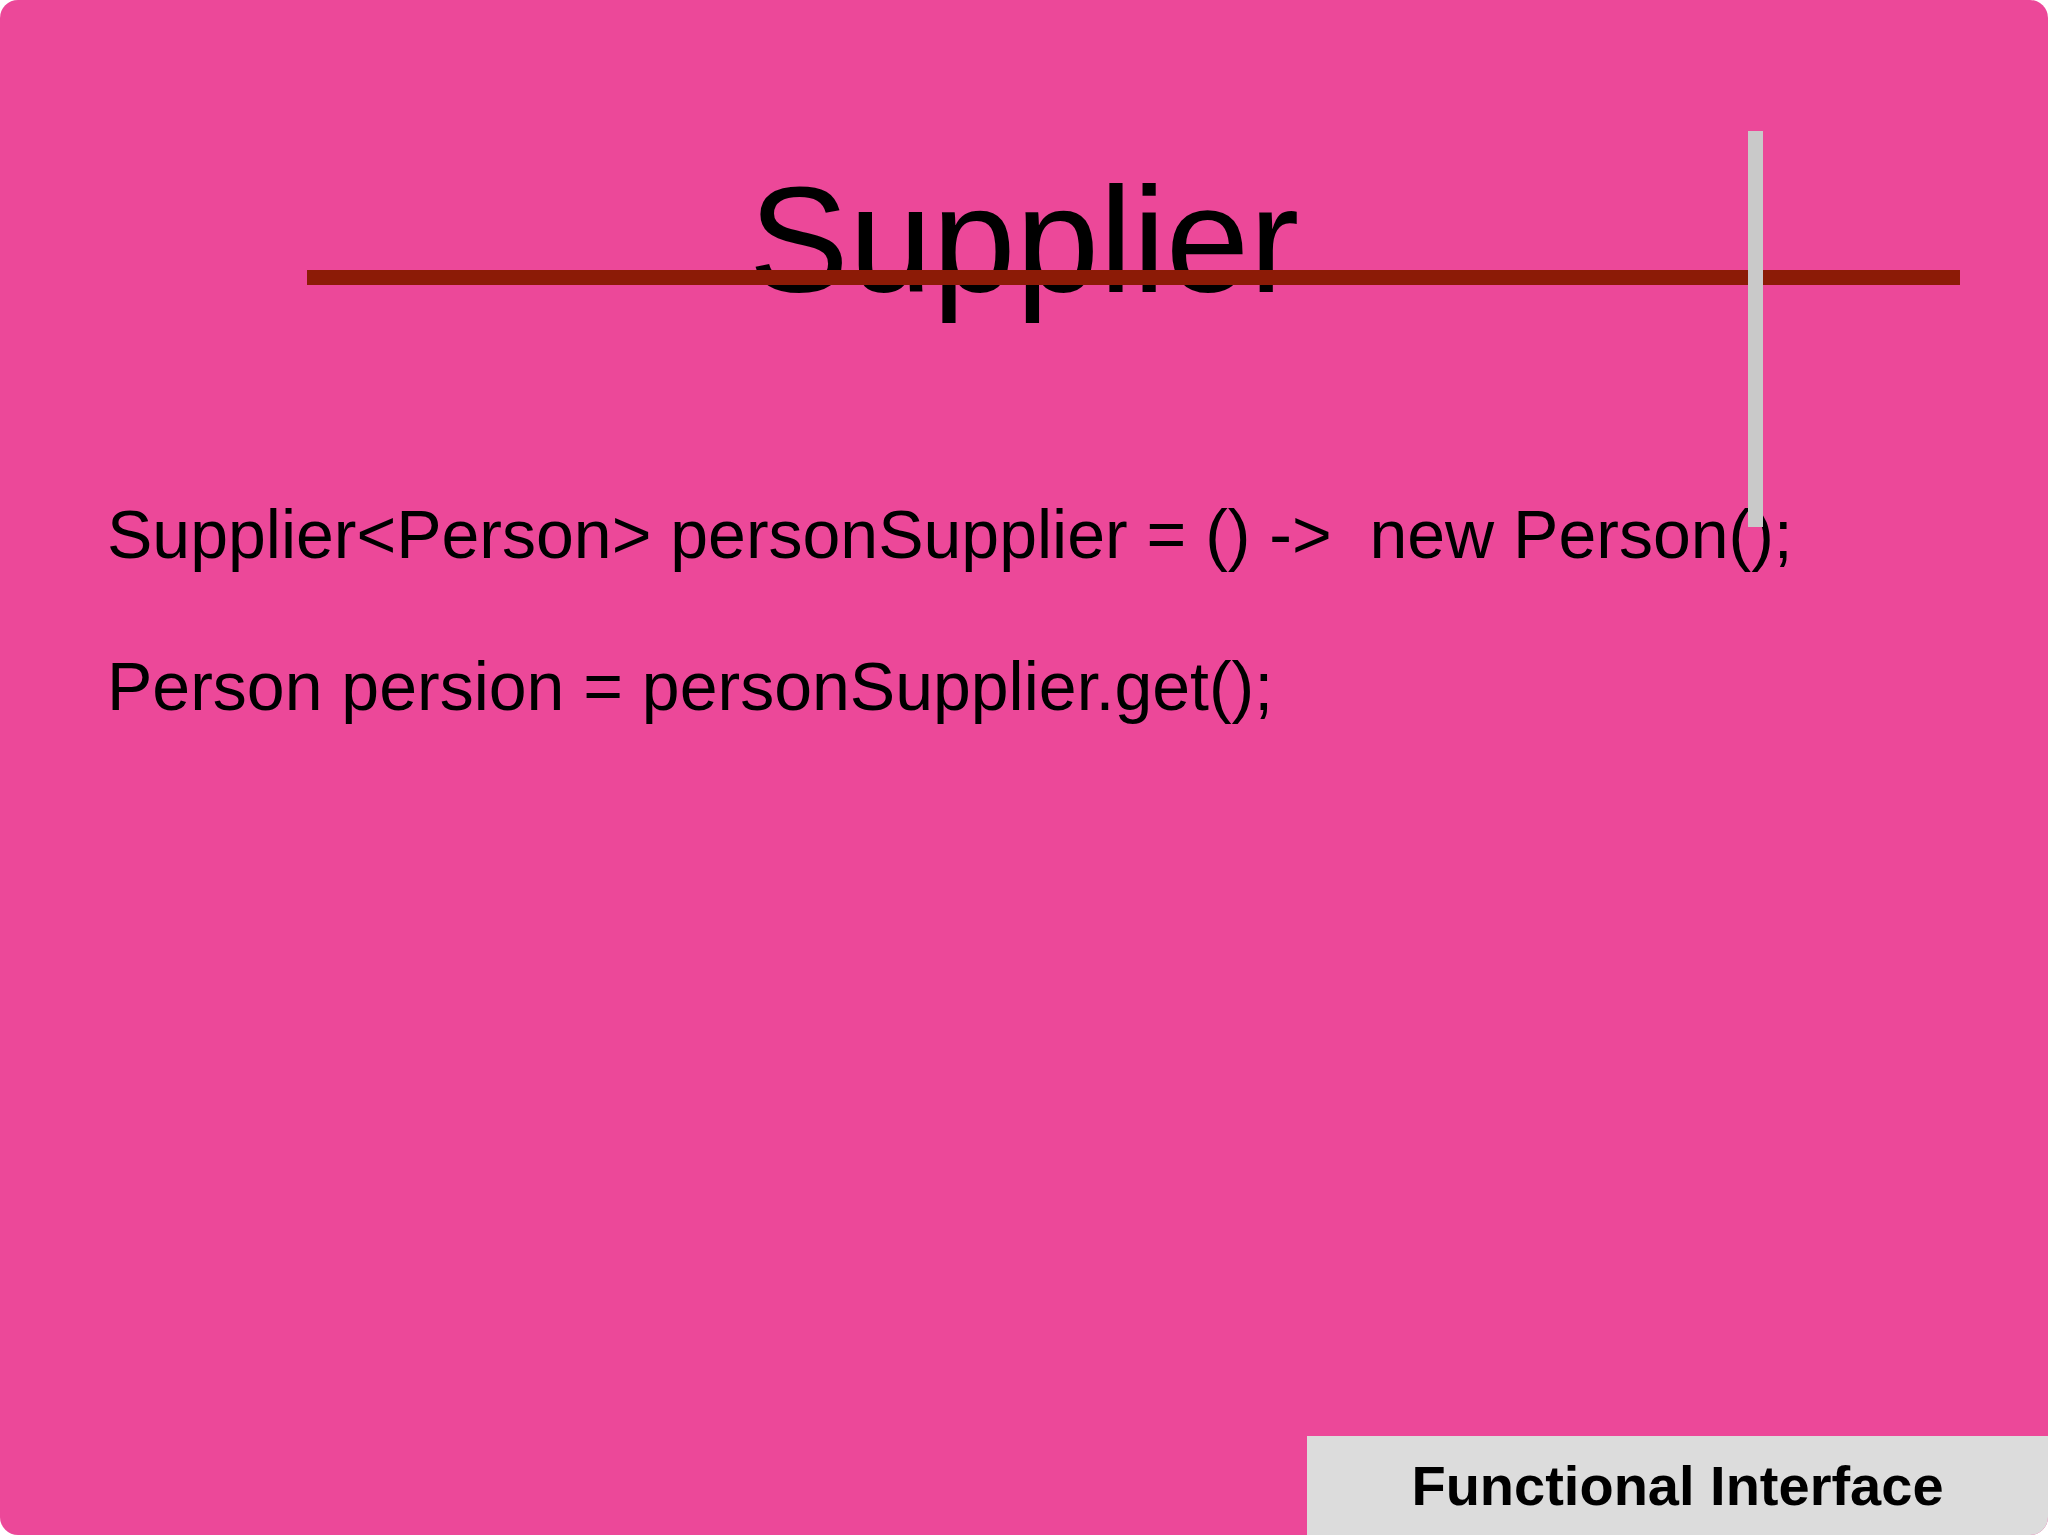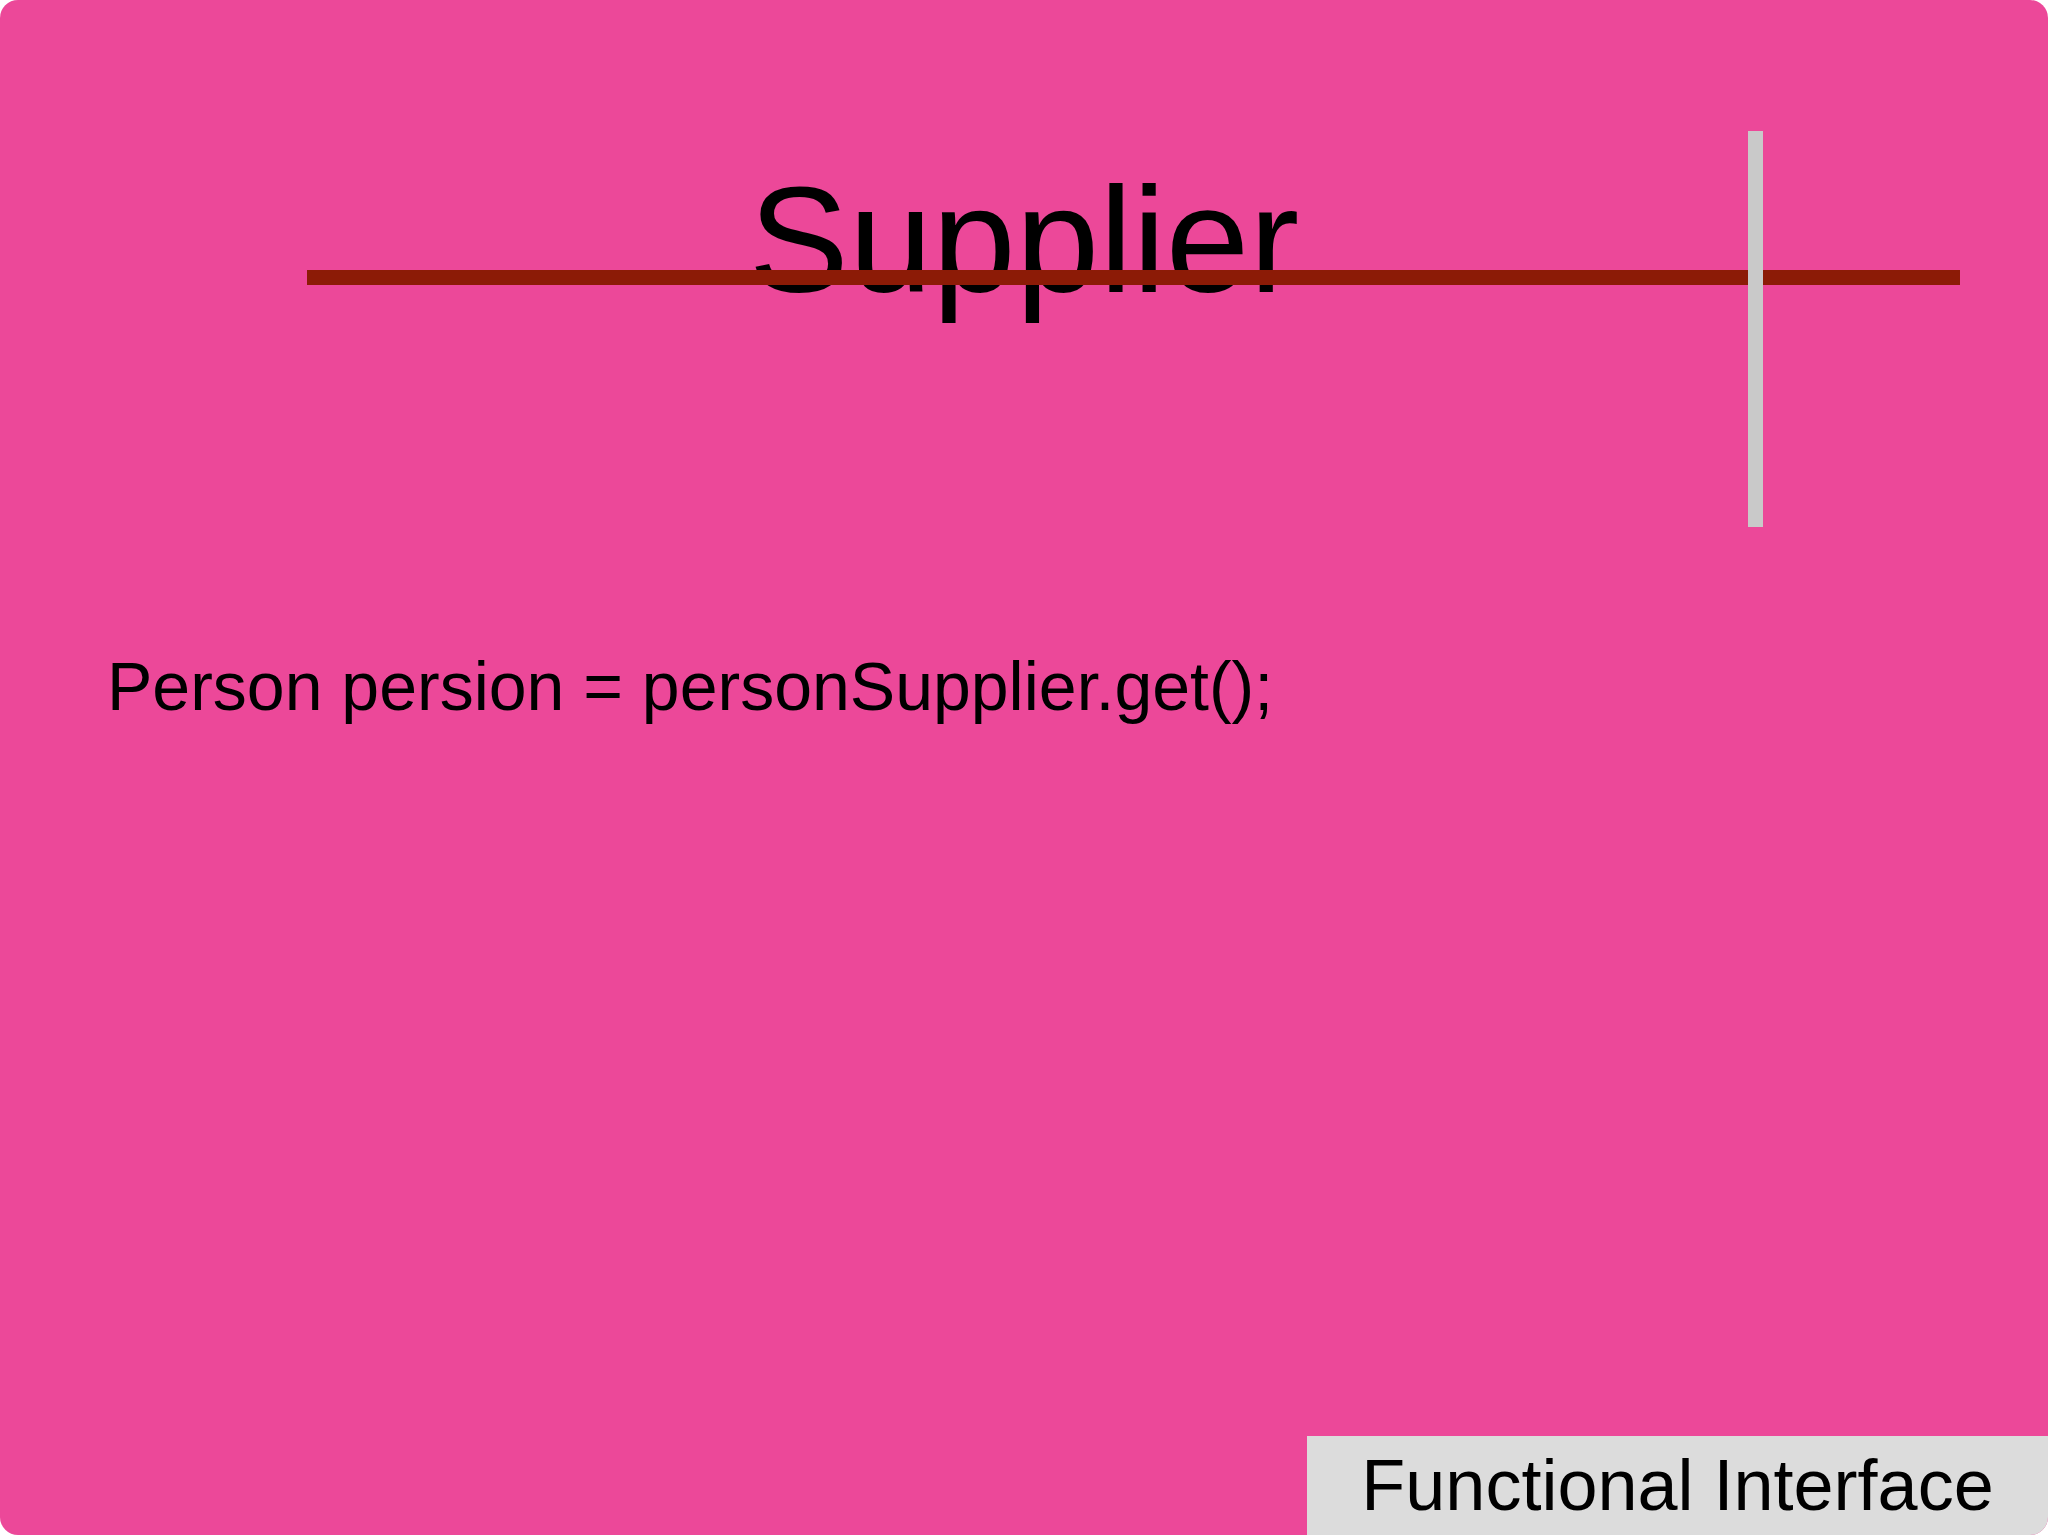--- a/index.html
+++ b/index.html
@@ -62,38 +62,39 @@
     top: 1436px;
     width: 741px;
     height: 99px;
     background: var(--footer-bg, #DCDCDC);
     display: flex;
     align-items: center;
     justify-content: center;
     z-index: 3;
   }
   .footer-label {
-    font-size: 72px;
-    font-weight: 400;
+    font-size: 56px;
+    font-weight: 700;
     line-height: 1.2;
     white-space: nowrap;
     color: var(--text-color, #000000);
   }
 </style>
 </head>
 <body>
 
 <div class="slide">
 
   <h1 class="slide-title">Supplier</h1>
 
   <div class="accent-rule"></div>
 
   <div class="vertical-bar"></div>
 
+  <div class="code-line code-line-1">Supplier&lt;Person&gt; personSupplier = () -&gt;  new Person();</div>
 
   <div class="code-line code-line-2">Person persion = personSupplier.get();</div>
 
   <div class="footer-box">
     <span class="footer-label">Functional Interface</span>
   </div>
 
 </div>
 
 </body></html>

